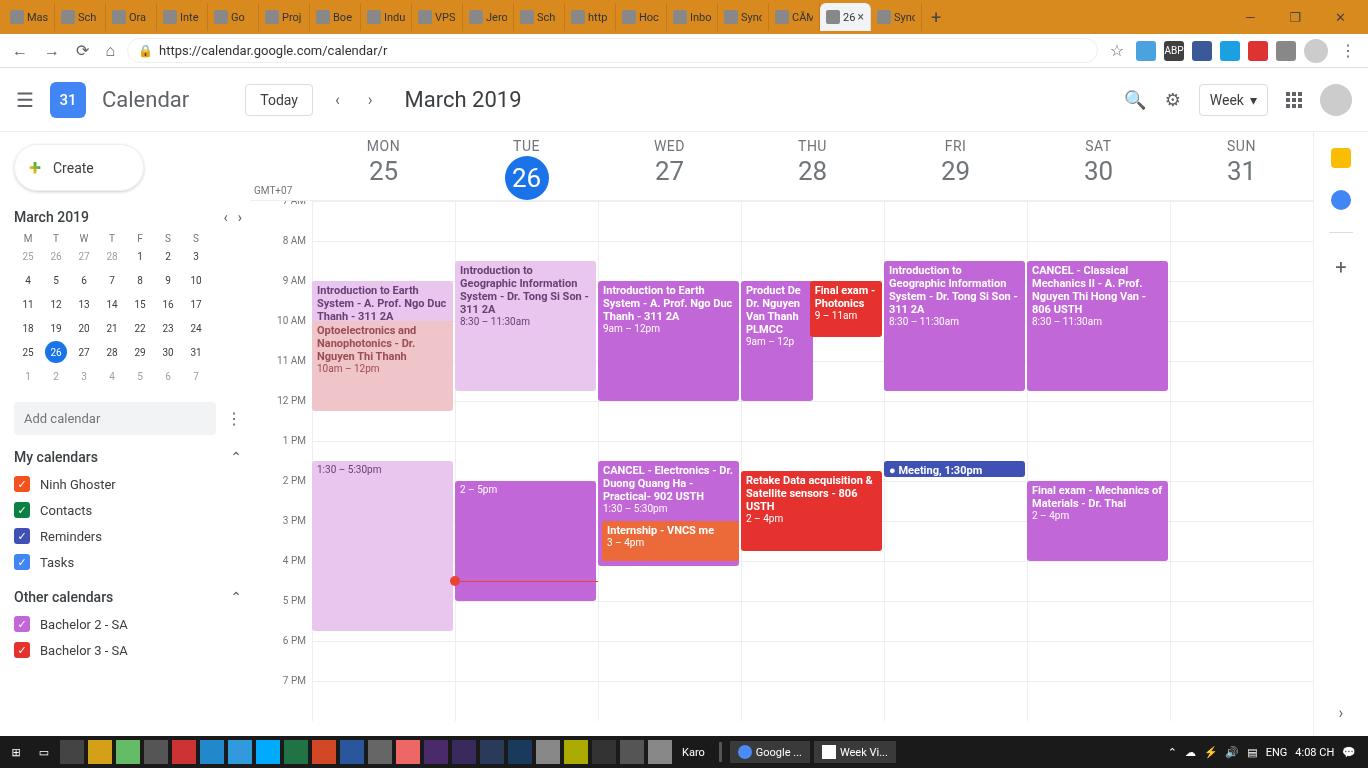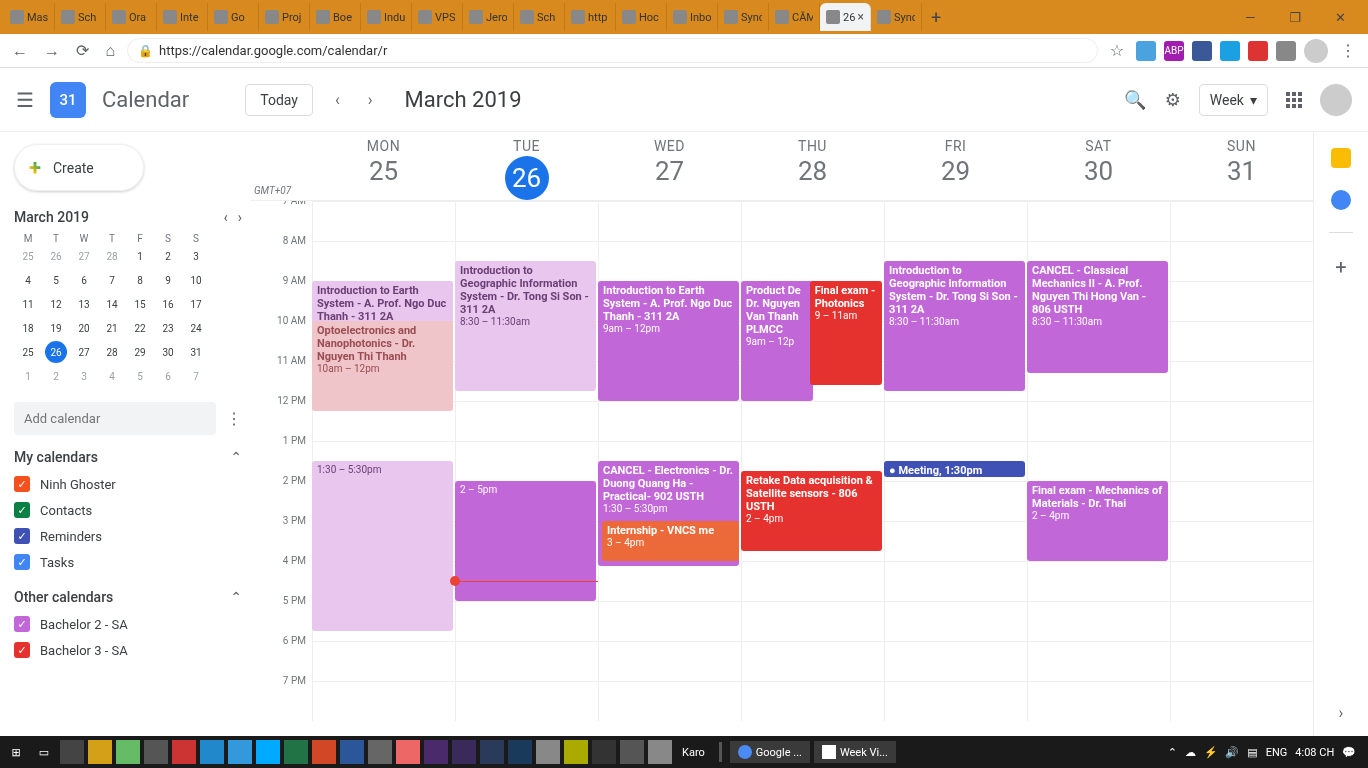--- a/index.html
+++ b/index.html
@@ -53,21 +53,21 @@
 .vdots { color:#5f6368; cursor:pointer; font-size:16px;}
 .sect { margin-top:14px; font-size:14px; color:#3c4043; font-weight:500; display:flex; align-items:center;}
 .sect .chev { margin-left:auto; color:#5f6368;}
 .callist { margin-top:6px;}
 .calitem { display:flex; align-items:center; gap:10px; font-size:13px; color:#3c4043; padding:5px 0;}
 .chk { width:16px; height:16px; border-radius:3px; display:flex; align-items:center; justify-content:center; color:#fff; font-size:11px;}
 
 
 .grid-wrap { flex:1; display:flex; flex-direction:column; position:relative;}
 .dayhdr { display:grid; grid-template-columns:62px repeat(7,1fr); border-bottom:1px solid #eee; padding-top:6px;}
-.dayhdr .tz { font-size:10px; color:#70757a; padding:0 4px; display:flex; align-items:flex-end; padding-bottom:4px;font-style:italic;}
+.dayhdr .tz { font-size:10px; color:#70757a; padding:0 4px; display:flex; align-items:flex-end; padding-bottom:4px;}
 .dh { text-align:center; }
 .dh .dow { font-size:14px; color:#70757a; letter-spacing:.5px;}
 .dh .num { font-size:26px; color:#70757a; margin-top:2px;}
 .dh.today .num { background:#1a73e8; color:#fff; width:44px; height:44px; border-radius:50%; display:flex; align-items:center; justify-content:center; margin:2px auto 0;}
 .gridscroll { flex:1; overflow-y:auto; position:relative;}
 .hourrows { display:grid; grid-template-columns:62px repeat(7,1fr); position:relative;}
 .hlabel { height:40px; font-size:10px; color:#70757a; text-align:right; padding-right:6px; transform:translateY(-6px);}
 .cell { height:40px; border-left:1px solid #eee; border-top:1px solid #eee;}
 .ev-layer { position:absolute; top:0; left:62px; right:0; bottom:0; display:grid; grid-template-columns:repeat(7,1fr);}
 .daycol { position:relative;}
@@ -189,21 +189,21 @@
   <span class="nav">←</span>
   <span class="nav">→</span>
   <span class="nav">⟳</span>
   <span class="nav">⌂</span>
   <div class="url">
     <span class="lock">🔒</span>
     <span>https://calendar.google.com/calendar/r</span>
   </div>
   <span class="nav">☆</span>
   <div class="ext" style="background:#4aa3df"></div>
-  <div class="ext" style="background:#a21caf">ABP</div>
+  <div class="ext" style="background:#404040">ABP</div>
   <div class="ext" style="background:#3b5998"></div>
   <div class="ext" style="background:#1ba1e2"></div>
   <div class="ext" style="background:#d33"></div>
   <div class="ext" style="background:#888"></div>
   <div class="avatar" style="width:24px;height:24px"></div>
   <span class="nav">⋮</span>
 </div>
 
 <div class="gcal-hdr">
   <span class="hamb">☰</span>
@@ -521,40 +521,40 @@
             <div class="ev c-orange" style="top: 320px; height: 40px; left: 4px;">
               <div class="t">Internship - VNCS me</div>
               <div class="tm">3 – 4pm</div>
             </div>
           </div>
           <div class="daycol">
             <div class="ev c-purple" style="top: 80px; height: 120px; right: 50%;">
               <div class="t">Product De Dr. Nguyen Van Thanh PLMCC</div>
               <div class="tm">9am – 12p</div>
             </div>
-            <div class="ev c-red" style="top: 80px; height: 104px; left: 48%;">
+            <div class="ev c-red" style="top: 80px; height: 56px; left: 48%;">
               <div class="t">Final exam - Photonics</div>
               <div class="tm">9 – 11am</div>
             </div>
             <div class="ev c-red" style="top: 270px; height: 80px;">
               <div class="t">Retake Data acquisition &amp; Satellite sensors - 806 USTH</div>
               <div class="tm">2 – 4pm</div>
             </div>
           </div>
           <div class="daycol">
             <div class="ev c-purple" style="top: 60px; height: 130px;">
               <div class="t">Introduction to Geographic Information System - Dr. Tong Si Son - 311 2A</div>
               <div class="tm">8:30 – 11:30am</div>
             </div>
             <div class="ev c-blue" style="top: 260px; height: 16px;">
               <div class="t">● Meeting, 1:30pm</div>
             </div>
           </div>
           <div class="daycol">
-            <div class="ev c-purple" style="top: 60px; height: 112px;">
+            <div class="ev c-purple" style="top: 60px; height: 130px;">
               <div class="t">CANCEL - Classical Mechanics II - A. Prof. Nguyen Thi Hong Van - 806 USTH</div>
               <div class="tm">8:30 – 11:30am</div>
             </div>
             <div class="ev c-purple" style="top: 280px; height: 80px;">
               <div class="t">Final exam - Mechanics of Materials - Dr. Thai</div>
               <div class="tm">2 – 4pm</div>
             </div>
           </div>
           <div class="daycol"></div>
         </div>

